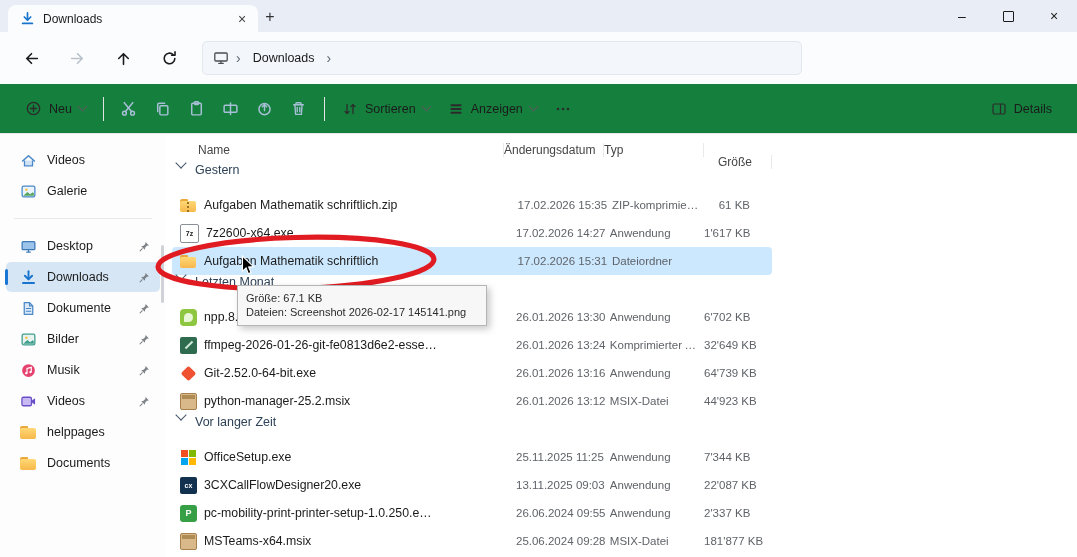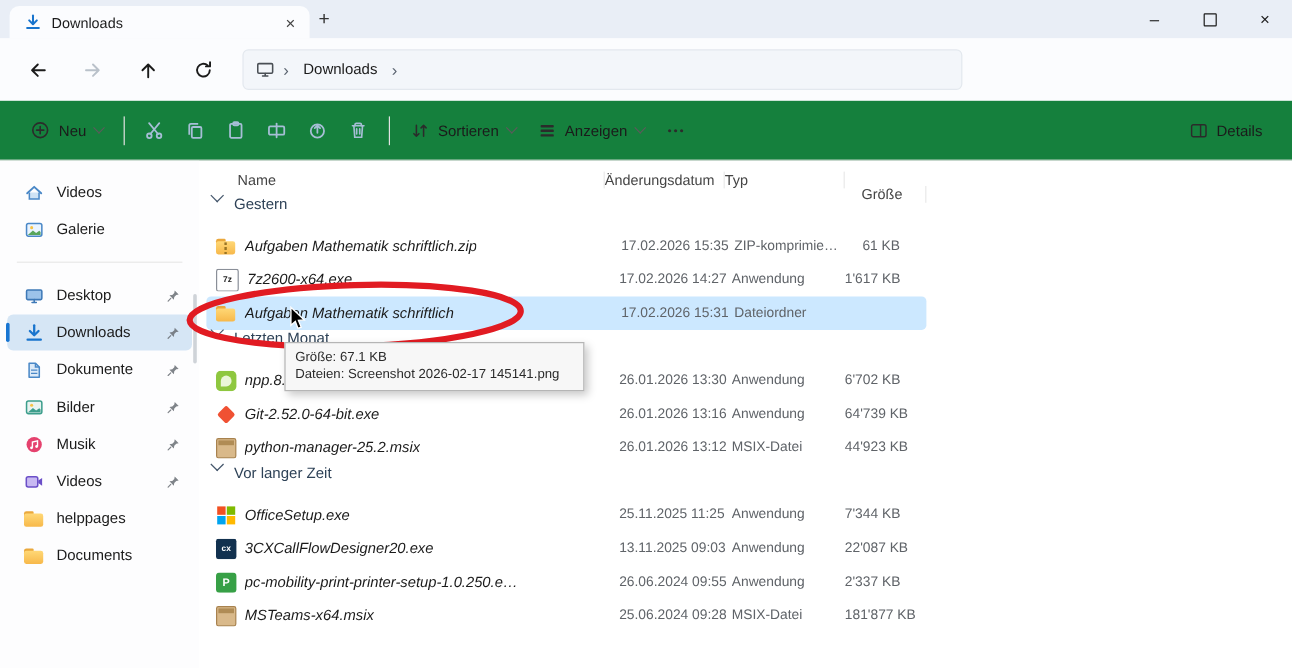--- a/index.html
+++ b/index.html
@@ -95,21 +95,21 @@
   .i-ffmpeg{background:#2e6b4f;border-radius:2px;}
   .i-ffmpeg::after{content:"";width:10px;height:2px;background:#cfe8d8;transform:rotate(-45deg);}
   .i-git::after{content:"";width:11px;height:11px;background:#f05133;transform:rotate(45deg);border-radius:2px;}
   .i-msix{background:#d9b98a;border:1px solid #a8824e;border-radius:2px;box-sizing:border-box;}
   .i-msix::before{content:"";position:absolute;top:1px;left:1px;right:1px;height:4px;background:#b08c55;}
   .i-office{display:grid;grid-template-columns:7px 7px;grid-template-rows:7px 7px;gap:1px;place-content:center;}
   .i-office i{width:7px;height:7px;display:block;}
   .of1{background:#f25022}.of2{background:#7fba00}.of3{background:#00a4ef}.of4{background:#ffb900}
   .i-3cx{background:#12314f;border-radius:2px;color:#fff;font-size:7px;font-weight:bold;}
   .i-pcut{background:#37a046;border-radius:3px;color:#fff;font-size:9px;font-weight:bold;}
-  .nm{overflow:hidden;text-overflow:ellipsis;font-style:italic;}
+  .nm{overflow:hidden;text-overflow:ellipsis;}
 
   
   .ellipse-annot{position:absolute;left:150px;top:233px;z-index:40;pointer-events:none;}
   .tooltip{position:absolute;left:237px;top:285px;width:250px;z-index:50;background:#f7f7f7;
        border:1px solid #b5b5b5;box-shadow:3px 3px 7px rgba(0,0,0,.22);padding:5px 8px 6px;
        font-size:11px;line-height:14px;color:#2b2b2b;box-sizing:border-box;}
   .cursor{position:absolute;left:241px;top:255px;z-index:60;pointer-events:none;}
 </style>
 </head>
 <body>
@@ -461,20 +461,29 @@
   <div class="row">
     <div class="c1">
       <span class="fi i-npp"></span>
       <span class="nm">npp.8.9.</span>
     </div>
     <div class="c2">26.01.2026 13:30</div>
     <div class="c3">Anwendung</div>
     <div class="c4">6'702 KB</div>
   </div>
 
+  <div class="row">
+    <div class="c1">
+      <span class="fi i-ffmpeg"></span>
+      <span class="nm">ffmpeg-2026-01-26-git-fe0813d6e2-esse…</span>
+    </div>
+    <div class="c2">26.01.2026 13:24</div>
+    <div class="c3">Komprimierter Ar…</div>
+    <div class="c4">32'649 KB</div>
+  </div>
 
   <div class="row">
     <div class="c1">
       <span class="fi i-git"></span>
       <span class="nm">Git-2.52.0-64-bit.exe</span>
     </div>
     <div class="c2">26.01.2026 13:16</div>
     <div class="c3">Anwendung</div>
     <div class="c4">64'739 KB</div>
   </div>

